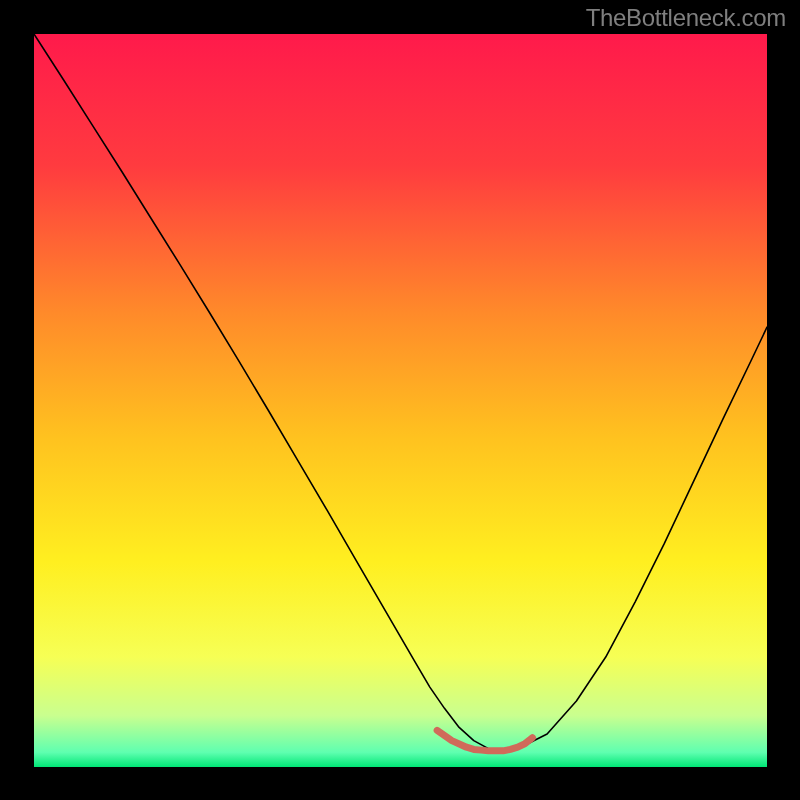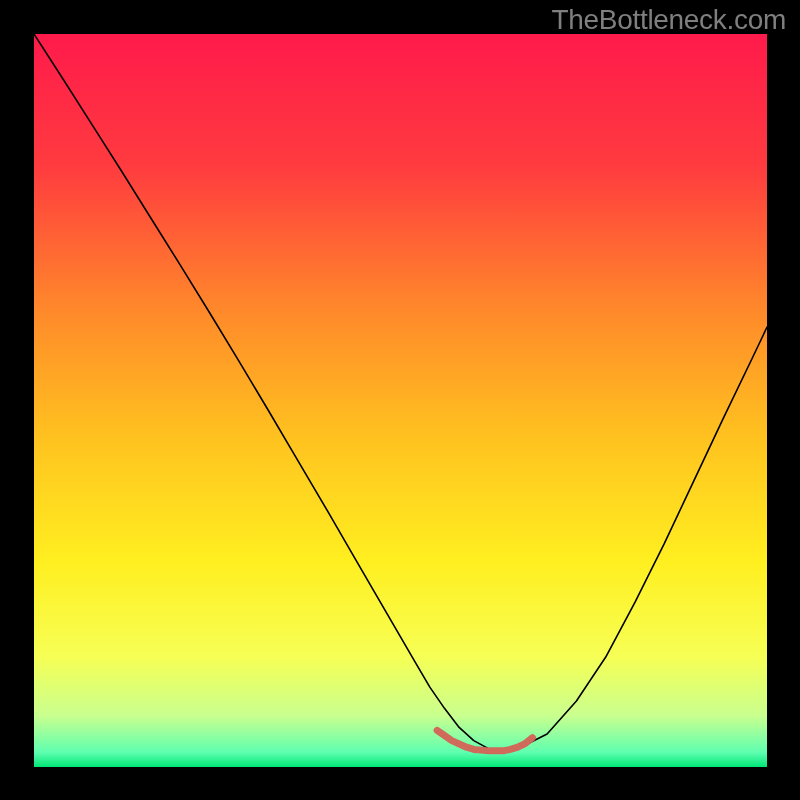--- a/index.html
+++ b/index.html
@@ -24,21 +24,21 @@
     top: 34px;
     left: 34px;
     width: 733px;
     height: 733px;
   }
   .watermark {
     position: absolute;
     top: 4px;
     right: 14px;
     color: #7f7f7f;
-    font-size: 28px;
+    font-size: 24px;
     font-weight: 400;
     letter-spacing: -0.3px;
     user-select: none;
   }
   svg { display: block; }
 </style>
 </head>
 <body>
 
 <div class="frame">

